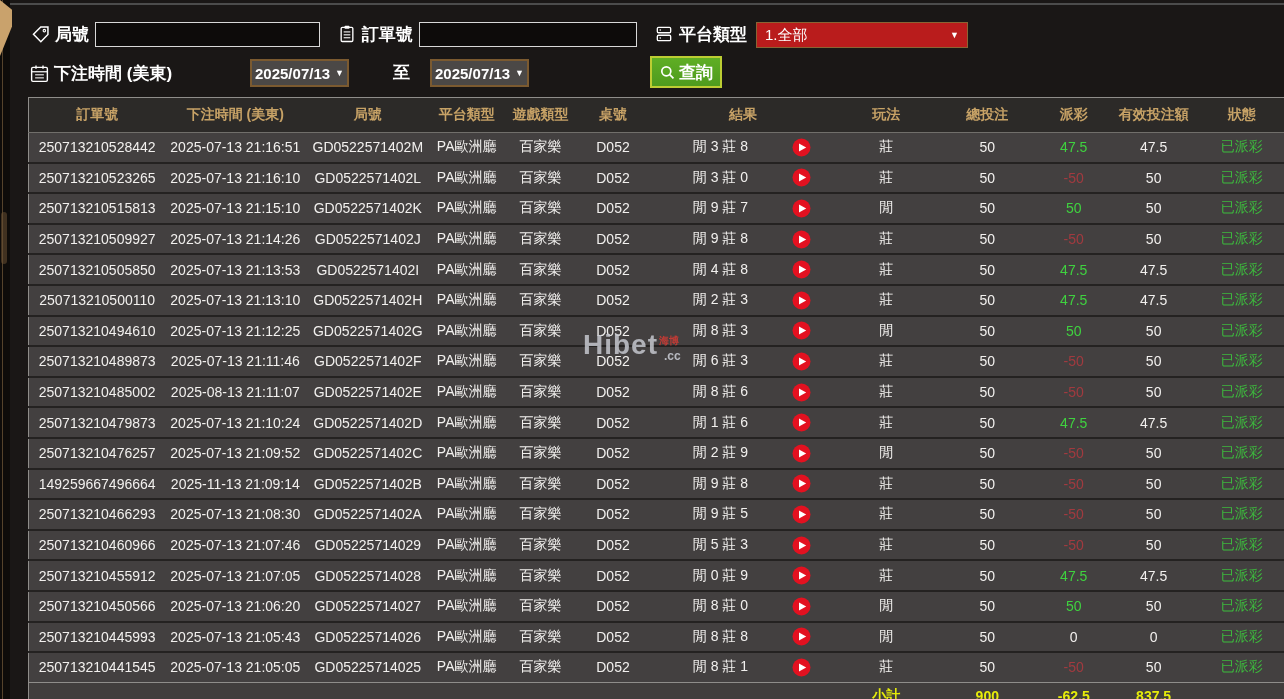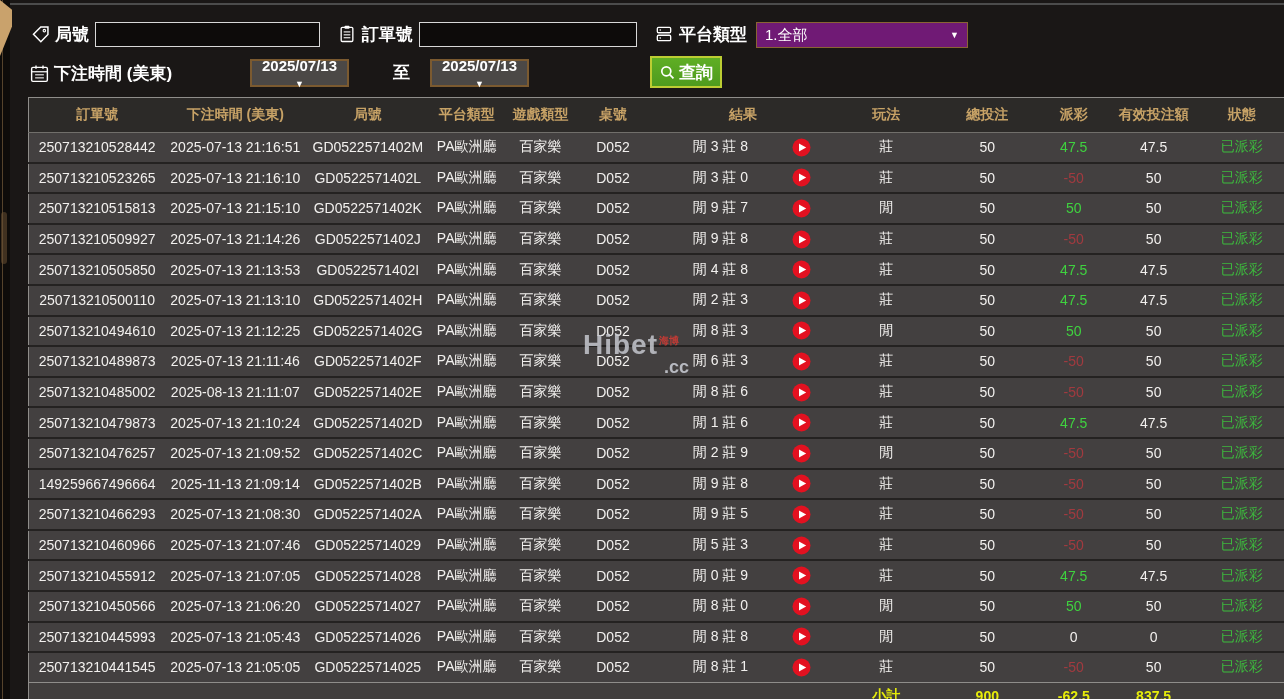--- a/index.html
+++ b/index.html
@@ -13,25 +13,25 @@
   #left-blob{position:absolute;left:1px;top:212px;width:6px;height:52px;background:#6a5133;
              opacity:.55;border-radius:3px;}
   #top-line{position:absolute;left:8px;top:3px;right:0;height:2px;background:#4c4c4c;}
   
   .fgroup{position:absolute;display:flex;align-items:center;height:28px;}
   .flabel{color:#fff;font-weight:bold;font-size:17px;white-space:nowrap;margin:0 6px 0 4px;}
   .ficon{display:inline-flex;width:21px;height:21px;}
   .ftext{background:#0d0b0a;border:1px solid #d8d8d8;height:23px;width:100%;
          color:#fff;font-size:14px;padding:0 4px;outline:none;}
   .select-box{position:absolute;display:flex;align-items:center;justify-content:space-between;
-              background:#701a75;border:1px solid #8a6434;color:#fff;font-size:15px;
+              background:#b91c1c;border:1px solid #8a6434;color:#fff;font-size:15px;
               padding:0 8px;box-sizing:border-box;cursor:pointer;}
   .date-box{position:absolute;display:flex;align-items:center;justify-content:center;gap:5px;
             background:#4b4846;border:2px solid #7b5a30;color:#fff;font-weight:bold;
-            font-size:15px;box-sizing:border-box;cursor:pointer;flex-direction:column;}
+            font-size:15px;box-sizing:border-box;cursor:pointer;}
   .arrow{font-size:9px;color:#fff;}
   #search-btn{position:absolute;left:650px;top:56px;width:72px;height:32px;
               background:linear-gradient(#5fae24,#4e9b1e);border:2px solid #bccd33;
               color:#fff;font-weight:bold;font-size:17px;display:flex;align-items:center;
               justify-content:center;gap:3px;cursor:pointer;box-sizing:border-box;padding:0;}
   
   #bet-table-wrap{position:absolute;left:28px;top:97px;right:0;bottom:0;}
   table{width:100%;border-collapse:collapse;table-layout:fixed;}
   thead td{height:32px;background:#2c2a28;color:#c7a266;font-weight:bold;font-size:14px;
            text-align:center;border-top:1px solid #8f8d8a;border-bottom:1px solid #716f6b;
@@ -51,21 +51,21 @@
             border:none;background:transparent;padding:0;display:inline-flex;}
   .win{color:#3fd23f;}
   .loss{color:#a13a3f;margin-top:33px;}
   .zero{color:#f2f0ee;}
   .status{color:#3db93d;}
   
   #watermark{position:absolute;left:583px;top:329px;pointer-events:none;z-index:5;
              color:rgba(196,199,206,.85);font-weight:bold;white-space:nowrap;}
   .wm-brand{font-size:28px;letter-spacing:1px;}
   .wm-cjk{font-size:10px;color:#c23b35;position:relative;top:-10px;left:1px;}
-  .wm-suffix{font-size:18px;position:relative;left:-14px;top:19px;color:rgba(196,199,206,.9);}
+  .wm-suffix{font-size:12px;position:relative;left:-14px;top:6px;color:rgba(196,199,206,.9);}
 </style>
 </head>
 <body>
 
 <div id="screen">
   <div id="top-line"></div>
   <div id="left-strip">
     <div id="left-line"></div>
     <div id="left-chevron"></div>
     <div id="left-blob"></div>

